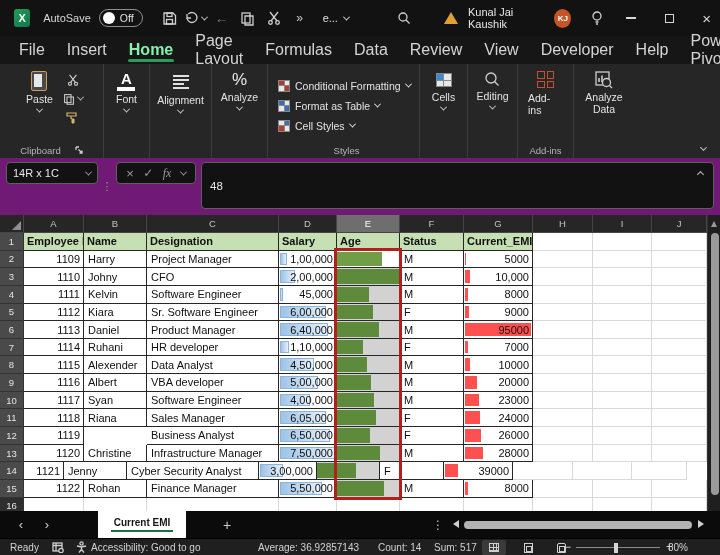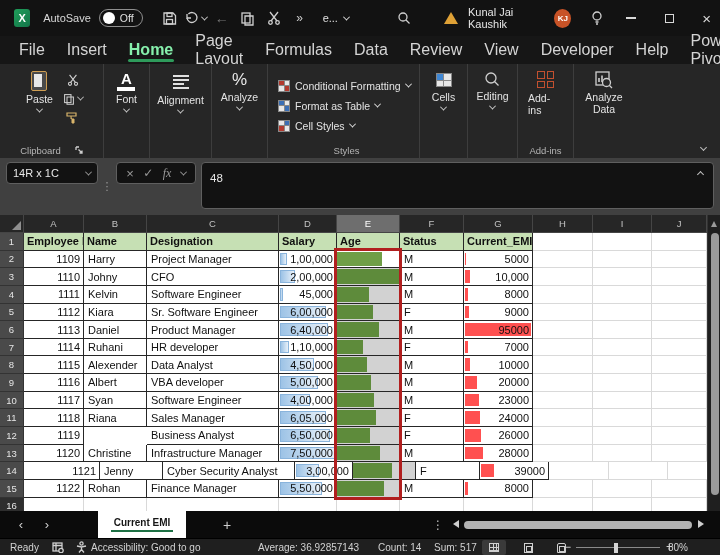--- a/index.html
+++ b/index.html
@@ -55,21 +55,21 @@
   #pct { font-size:17px; color:#e8e8e8; line-height:18px; }
   .stylerow { display:flex; align-items:center; gap:5px; font-size:10.5px; color:#e3e3e3; height:19px; }
   .mini { width:12px; height:12px; flex:none; }
   .grid4 { display:grid; grid-template-columns:1fr 1fr; grid-template-rows:1fr 1fr; gap:1px; background:#888; border:1px solid #888; }
   .grid4 i { display:block; }
   .addins-ic { width:17px; height:17px; display:grid; grid-template-columns:1fr 1fr; grid-template-rows:1fr 1fr; gap:2px; }
   .addins-ic i { border:1.6px solid #c3502f; display:block; }
   #collapse-chev { position:absolute; right:14px; bottom:8px; color:#bdbdbd; }
 
   
-  #formularow { height:57px; background:#404040; padding:4px 6px; display:flex; gap:5px; }
+  #formularow { height:57px; background:#701a75; padding:4px 6px; display:flex; gap:5px; }
   .fbox { background:#121212; border:1px solid #5f5f5f; border-radius:4px; display:flex; align-items:center; }
   #namebox { width:92px; height:22px; padding:0 6px; font-size:11px; color:#e8e8e8; justify-content:space-between; }
   #fb-dots { width:8px; color:#9a9a9a; font-size:11px; display:flex; align-items:center; justify-content:center; }
   #fxbox { width:80px; height:22px; justify-content:space-evenly; color:#9a9a9a; font-size:12px; }
   #fxbox .fx { font-style:italic; font-family:"Liberation Serif",serif; font-size:12px; }
   #fml { flex:1; height:47px; align-items:flex-start; padding:3px 8px; font-size:11.5px; color:#e8e8e8; position:relative; }
   #fml .cv { position:absolute; right:10px; top:9px; color:#bdbdbd; }
 
   
   #grid { height:296px; background:#fff; }
@@ -436,21 +436,21 @@
       <i class="cv" style="color:#9a9a9a"></i>
   </div>
   <div id="fb-dots">⋮</div>
   <div class="fbox" id="fxbox">
     <span style="font-size:13px">×</span>
     <span>✓</span>
     <span class="fx">fx</span>
     <i class="cv"></i>
   </div>
   <div class="fbox" id="fml">
-    <span style="margin-top:6px">48</span>
+    <span style="margin-top:14px">48</span>
     <i class="cv cv-up"></i>
   </div>
 </div>
 
 <div class="band" id="grid">
   <div id="gridInner">
       <div id="colhdr">
         <div id="corner"></div>
         <div class="ch" style="width: 60px;">A</div>
         <div class="ch" style="width: 63px;">B</div>
@@ -833,21 +833,21 @@
         <div class="cell dc ar" style="width: 69px;">
           <i class="bar" style="left: 1px; top: 2px; bottom: 2px; width: calc(29% - 2px); background: rgb(255, 80, 80);"></i>
           <span class="v">28000</span>
         </div>
         <div class="cell ec" style="width: 60px;"></div>
         <div class="cell ec" style="width: 59px;"></div>
         <div class="cell ec" style="width: 55px;"></div>
       </div>
       <div class="grow">
         <div class="rn">14</div>
-        <div class="cell dc ar" style="width: 76px;">
+        <div class="cell dc ar" style="width: 40px;">
           <span class="v">1121</span>
         </div>
         <div class="cell dc al" style="width: 63px;">
           <span class="v">Jenny</span>
         </div>
         <div class="cell dc al" style="width: 132px; text-align: right;">
           <span class="v">Cyber Security Analyst</span>
         </div>
         <div class="cell dc ar" style="width: 58px;">
           <i class="bar" style="left: 1px; top: 2px; bottom: 2px; width: 40%; background: linear-gradient(90deg, rgb(157, 195, 230), rgb(233, 241, 249)); border: 1px solid rgb(138, 180, 220);"></i>

